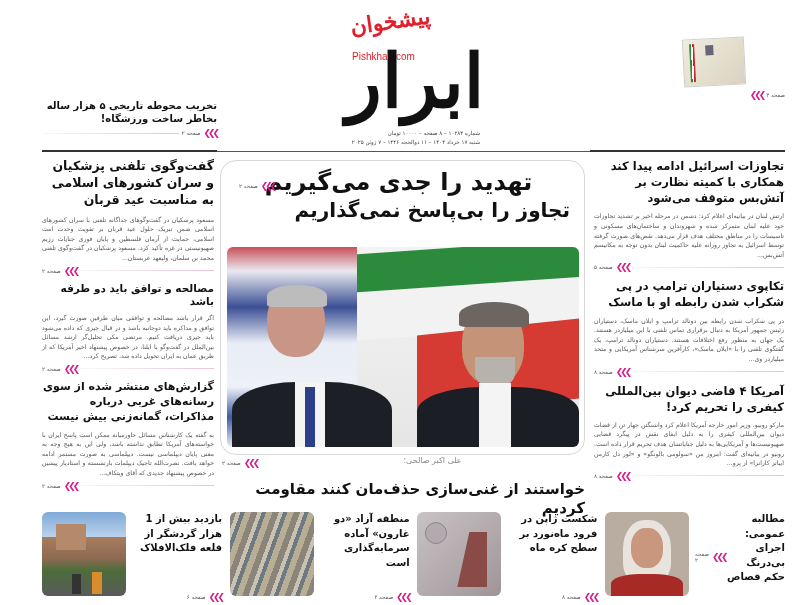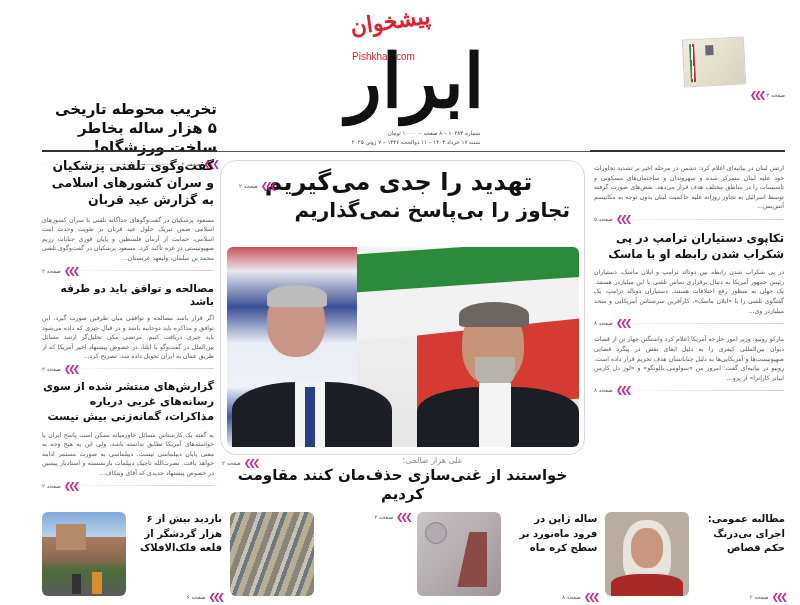--- a/index.html
+++ b/index.html
@@ -19,21 +19,21 @@
 
 <div class="abs" style="left:290px; top:0; width:250px; height:148px;">
   <div class="abs" style="left:60px; top:8px; font-size:22px; color:#e0202a; font-family:'DejaVu Serif',serif; font-weight:bold; transform:rotate(-8deg);">پیشخوان</div>
   <div class="abs" style="left:62px; top:51px; font-size:10px; color:#e0202a; direction:ltr; font-family:'Liberation Sans',sans-serif;">Pishkhan.com</div>
   <div class="abs" style="left:56px; top:44px; font-size:74px; font-weight:bold; line-height:1; font-family:'DejaVu Serif',serif; color:#111; letter-spacing:2px;">ابرار</div>
   <div class="abs" style="left:0; top:130px; width:190px; font-size:5.5px; color:#444; text-align:right;">شماره ۱۰۲۸۴ – ۸ صفحه – ۱۰۰۰۰ تومان</div>
   <div class="abs" style="left:0; top:139px; width:190px; font-size:5.5px; color:#444; text-align:right;">شنبه ۱۷ خرداد ۱۴۰۴ – ۱۱ ذوالحجه ۱۴۴۶ – ۷ ژوئن ۲۰۲۵</div>
 </div>
 
 <div class="abs" style="left:42px; top:100px; width:175px;">
-  <div class="hl" style="font-size:15px; text-align:right;">تخریب محوطه تاریخی ۵ هزار ساله بخاطر ساخت ورزشگاه!</div>
+  <div class="hl" style="font-size:10px; text-align:right;">تخریب محوطه تاریخی ۵ هزار ساله بخاطر ساخت ورزشگاه!</div>
   <div class="pageref" style="margin-top:3px;">
     <span class="arr">❮❮❮</span>
     <span>صفحه ۲</span>
     <span class="line"></span>
   </div>
 </div>
 <div class="abs rule" style="left:42px; top:150px; width:175px;"></div>
 
 <div class="abs" style="left:615px; top:38px; width:170px;">
   <div style="position:relative; width:62px; height:48px; margin-right:40px; margin-left:auto; background:linear-gradient(135deg,#f1ece0,#d9d2bf); border:1px solid #ccc; transform:rotate(-3deg);" title="license-document-photo">
@@ -44,21 +44,21 @@
     <span>صفحه ۳</span>
     <span class="arr">❮❮❮</span>
   </div>
 </div>
 <div class="abs rule" style="left:590px; top:150px; width:195px;"></div>
 
 <div class="abs rule" style="left:217px; top:151px; width:373px; height:1px; background:#555;"></div>
 
 <div class="abs" style="left:42px; top:158px; width:172px;">
   <div>
-    <div class="hl" style="font-size:12.5px; line-height:1.35;">گفت‌وگوی تلفنی پزشکیان و سران کشورهای اسلامی به گزارش عید قربان</div>
+    <div class="hl" style="font-size:12.5px; line-height:1.35;">گفت‌وگوی تلفنی پزشکیان و سران کشورهای اسلامی به مناسبت عید قربان</div>
     <div class="body-text" style="margin-top:6px;">مسعود پزشکیان در گفت‌وگوهای جداگانه تلفنی با سران کشورهای اسلامی ضمن تبریک حلول عید قربان بر تقویت وحدت امت اسلامی، حمایت از آرمان فلسطین و پایان فوری جنایات رژیم صهیونیستی در غزه تأکید کرد. مسعود پزشکیان در گفت‌وگوی تلفنی محمد بن سلمان، ولیعهد عربستان...</div>
     <div class="pageref" style="margin-top:3px; direction:ltr;">
       <span>صفحه ۲</span>
       <span class="arr">❮❮❮</span>
       <span class="line"></span>
     </div>
   </div>
   <div style="margin-top:6px;">
     <div class="hl" style="font-size:10.5px;">مصالحه و توافق باید دو طرفه باشد</div>
     <div class="body-text" style="margin-top:5px;">اگر قرار باشد مصالحه و توافقی میان طرفین صورت گیرد، این توافق و مذاکره باید دوجانبه باشد و در قبال چیزی که داده می‌شود باید چیزی دریافت کنیم. مرتضی مکی تحلیل‌گر ارشد مسائل بین‌الملل در گفت‌وگو با ایلنا، در خصوص پیشنهاد اخیر آمریکا که از طریق عمان به ایران تحویل داده شد، تصریح کرد...</div>
@@ -106,96 +106,99 @@
     <div style="position:absolute; left:190px; top:140px; width:162px; height:62px; border-radius:40% 40% 0 0; background:#1c1e25;"></div>
     <div style="position:absolute; left:252px; top:136px; width:32px; height:64px; background:#f4f4f4;"></div>
   </div>
 </div>
 
 <div class="abs" style="left:220px; top:456px; width:365px;">
   <div class="pageref" style="position:absolute; left:2px; top:2px; direction:ltr;">
     <span>صفحه ۲</span>
     <span class="arr">❮❮❮</span>
   </div>
-  <div style="text-align:center; font-size:8px; color:#888; margin-left:60px;">علی هزار صالحی:</div>
-  <div class="hl" style="font-size:15px; text-align:center; margin-top:1px;">خواستند از غنی‌سازی حذف‌مان کنند مقاومت کردیم</div>
+  <div style="text-align:center; font-size:8px; color:#888; margin-left:60px;">علی اکبر صالحی:</div>
+  <div class="hl" style="font-size:15px; text-align:right; margin-top:15px;">خواستند از غنی‌سازی حذف‌مان کنند مقاومت کردیم</div>
 </div>
 
 <div class="abs" style="left:594px; top:158px; width:190px;">
   <div>
+    <div class="hl" style="font-size:11.5px; line-height:1.4;">تجاوزات اسرائیل ادامه پیدا کند همکاری با کمیته نظارت بر آتش‌بس متوقف می‌شود</div>
     <div class="body-text" style="margin-top:5px;">ارتش لبنان در بیانیه‌ای اعلام کرد: دشمن در مرحله اخیر بر تشدید تجاوزات خود علیه لبنان متمرکز شده و شهروندان و ساختمان‌های مسکونی و تاسیسات را در مناطق مختلف هدف قرار می‌دهد. نقض‌های صورت گرفته توسط اسرائیل به تجاوز روزانه علیه حاکمیت لبنان بدون توجه به مکانیسم آتش‌بس...</div>
     <div class="pageref" style="margin-top:3px; direction:ltr;">
       <span>صفحه ۵</span>
       <span class="arr">❮❮❮</span>
       <span class="line"></span>
     </div>
   </div>
   <div style="margin-top:6px;">
     <div class="hl" style="font-size:11.5px; line-height:1.4;">تکاپوی دستیاران ترامپ در پی شکراب شدن رابطه او با ماسک</div>
     <div class="body-text" style="margin-top:5px;">در پی شکراب شدن رابطه بین دونالد ترامپ و ایلان ماسک، دستیاران رئیس جمهور آمریکا به دنبال برقراری تماس تلفنی با این میلیاردر هستند. یک جهان به منظور رفع اختلافات هستند. دستیاران دونالد ترامپ، یک گفتگوی تلفنی را با «ایلان ماسک»، کارآفرین سرشناس آمریکایی و متحد میلیاردر وی...</div>
     <div class="pageref" style="margin-top:3px; direction:ltr;">
       <span>صفحه ۸</span>
       <span class="arr">❮❮❮</span>
       <span class="line"></span>
     </div>
   </div>
   <div style="margin-top:6px;">
+    <div class="hl" style="font-size:11.5px; line-height:1.4;">آمریکا ۴ قاضی دیوان بین‌المللی کیفری را تحریم کرد!</div>
     <div class="body-text" style="margin-top:5px;">مارکو روبیو، وزیر امور خارجه آمریکا اعلام کرد واشنگتن چهار تن از قضات دیوان بین‌المللی کیفری را به دلیل ایفای نقش در پیگرد قضایی صهیونیست‌ها و آمریکایی‌ها به دلیل جنایاتشان هدف تحریم قرار داده است. روبیو در بیانیه‌ای گفت: امروز من «سولومی بالونگو» و «لوز دل کارمن ایبانز کارانزا» از پرو...</div>
     <div class="pageref" style="margin-top:3px; direction:ltr;">
       <span>صفحه ۸</span>
       <span class="arr">❮❮❮</span>
       <span class="line"></span>
     </div>
   </div>
 </div>
 
 <div class="abs" style="left:42px; top:512px; width:743px; height:90px; display:flex; flex-direction:row; justify-content:space-between; direction:rtl;">
 
   <div style="width:180px; display:flex; gap:6px;">
-    <div style="flex:1; display:flex; flex-direction:column; justify-content:space-between;">
+    <div style="flex:1; display:flex; flex-direction:row; justify-content:space-between;">
       <div class="hl" style="font-size:10px; line-height:1.45;">مطالبه عمومی: اجرای بی‌درنگ حکم قصاص</div>
       <div class="pageref" style="direction:ltr; justify-content:flex-end;">
         <span>صفحه ۲</span>
         <span class="arr">❮❮❮</span>
       </div>
     </div>
     <div class="photo" style="width:84px; height:84px; position:relative; background:#b9aca0;" title="young-woman-headscarf-photo">
       <div style="position:absolute; left:18px; top:8px; width:48px; height:62px; border-radius:45% 45% 30% 30%; background:#e8e3dc;"></div>
       <div style="position:absolute; left:26px; top:16px; width:32px; height:40px; border-radius:45%; background:#c9977d;"></div>
       <div style="position:absolute; left:6px; top:62px; width:72px; height:24px; border-radius:40% 40% 0 0; background:#a82a27;"></div>
     </div>
   </div>
 
   <div style="width:180px; display:flex; gap:6px;">
     <div style="flex:1; display:flex; flex-direction:column; justify-content:space-between;">
-      <div class="hl" style="font-size:10px; line-height:1.45;">ساله ژاپن در فرود ماه‌نورد بر سطح کره ماه</div>
+      <div class="hl" style="font-size:10px; line-height:1.45;">شکست ژاپن در فرود ماه‌نورد بر سطح کره ماه</div>
       <div class="pageref" style="direction:ltr; justify-content:flex-end;">
         <span>صفحه ۸</span>
         <span class="arr">❮❮❮</span>
       </div>
     </div>
     <div class="photo" style="width:84px; height:84px; position:relative; background:linear-gradient(135deg,#c9c3c6,#9f9598);" title="moon-lander-photo">
       <div style="position:absolute; left:8px; top:10px; width:22px; height:22px; border-radius:50%; border:1px solid #888; background:#b3aab0;"></div>
       <div style="position:absolute; left:40px; top:20px; width:30px; height:55px; background:#8a4a45; clip-path:polygon(40% 0,100% 0,100% 100%,0 100%);"></div>
     </div>
   </div>
 
   <div style="width:180px; display:flex; gap:6px;">
     <div style="flex:1; display:flex; flex-direction:column; justify-content:space-between;">
+      <div class="hl" style="font-size:10px; line-height:1.45;">منطقه آزاد «دو غارون» آماده سرمایه‌گذاری است</div>
       <div class="pageref" style="direction:ltr; justify-content:flex-end;">
         <span>صفحه ۲</span>
         <span class="arr">❮❮❮</span>
       </div>
     </div>
     <div class="photo" style="width:84px; height:84px; background:repeating-linear-gradient(110deg,#8a8578 0 6px,#c9c2b2 6px 10px,#6f7a80 10px 14px,#b8ad95 14px 20px);" title="free-zone-aerial-photo"></div>
   </div>
 
   <div style="width:180px; display:flex; gap:6px;">
     <div style="flex:1; display:flex; flex-direction:column; justify-content:space-between;">
-      <div class="hl" style="font-size:10px; line-height:1.45;">بازدید بیش از ۶ هزار گردشگر از قلعه فلک‌الافلاک</div>
+      <div class="hl" style="font-size:10px; line-height:1.45;">بازدید بیش از 1 هزار گردشگر از قلعه فلک‌الافلاک</div>
       <div class="pageref" style="direction:ltr; justify-content:flex-end;">
         <span>صفحه ۶</span>
         <span class="arr">❮❮❮</span>
       </div>
     </div>
     <div class="photo" style="width:84px; height:84px; position:relative; background:linear-gradient(180deg,#7fa9d8 0%,#bcd3ec 30%,#a87c5e 30%,#8d6a52 55%,#4c6d3a 70%,#5a5a5a 100%);" title="falak-ol-aflak-castle-photo">
       <div style="position:absolute; left:14px; top:12px; width:30px; height:26px; background:#b58a6a;"></div>
       <div style="position:absolute; left:50px; top:60px; width:10px; height:22px; background:#d98c2e;"></div>
       <div style="position:absolute; left:30px; top:62px; width:9px; height:20px; background:#333;"></div>
     </div>

